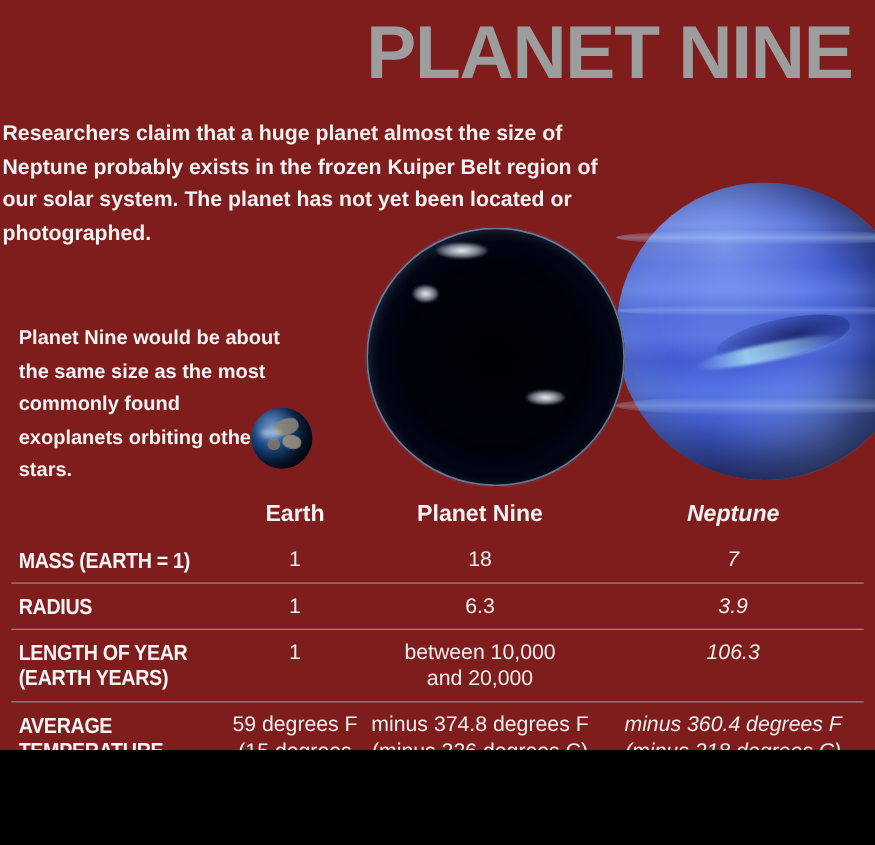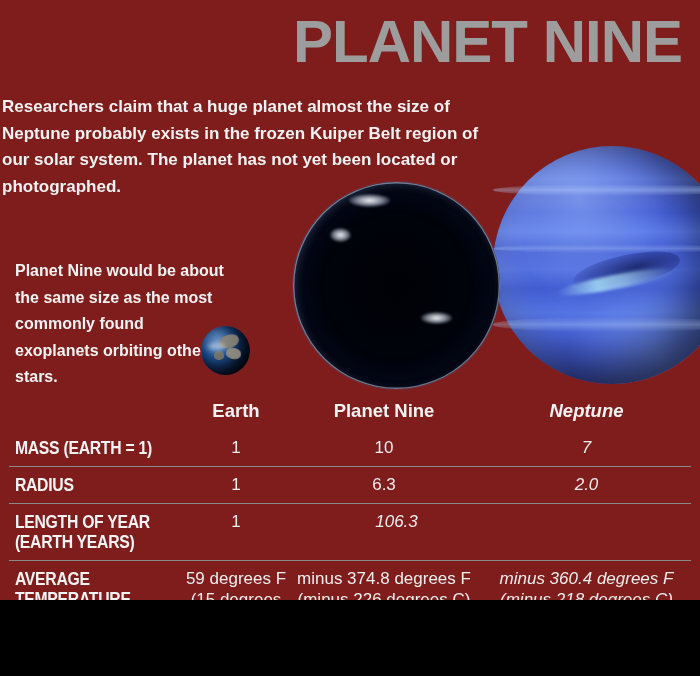--- a/index.html
+++ b/index.html
@@ -271,39 +271,41 @@
     <div class="row" id="header-row">
       <div class="col-label"></div>
       <div class="col-v col-earth">Earth</div>
       <div class="col-v col-nine">Planet Nine</div>
       <div class="col-v col-neptune">Neptune</div>
     </div>
 
     <div class="row data-row">
       <div class="col-label">MASS (EARTH = 1)</div>
       <div class="col-v col-earth">1</div>
-      <div class="col-v col-nine">10</div>
+      <div class="col-v col-nine">18</div>
       <div class="col-v col-neptune">7</div>
     </div>
 
     <div class="hr"></div>
 
     <div class="row data-row">
       <div class="col-label">RADIUS</div>
       <div class="col-v col-earth">1</div>
       <div class="col-v col-nine">6.3</div>
-      <div class="col-v col-neptune">2.0</div>
+      <div class="col-v col-neptune">3.9</div>
     </div>
 
     <div class="hr"></div>
 
     <div class="row data-row">
       <div class="col-label">LENGTH OF YEAR
 (EARTH YEARS)</div>
       <div class="col-v col-earth">1</div>
+      <div class="col-v col-nine">between 10,000
+and 20,000</div>
       <div class="col-v col-neptune">106.3</div>
     </div>
 
     <div class="hr"></div>
 
     <div class="row data-row">
       <div class="col-label">AVERAGE
 TEMPERATURE</div>
       <div class="col-v col-earth">59 degrees F
 (15 degrees C)</div>

